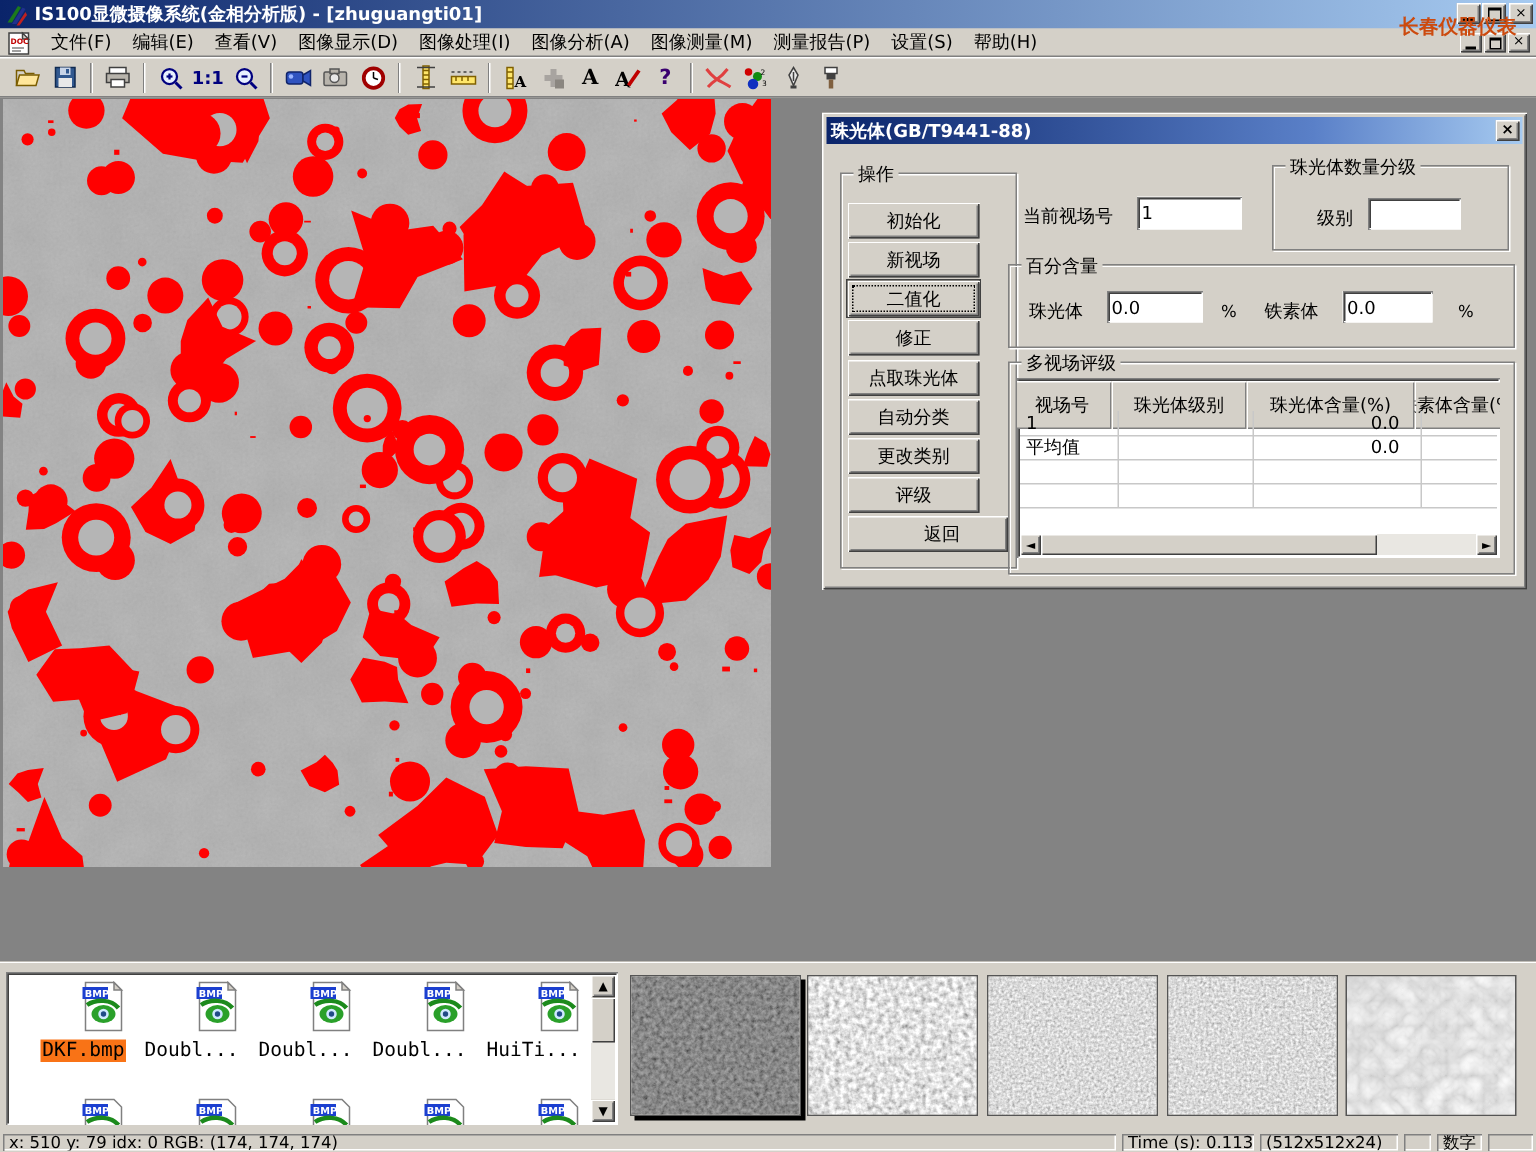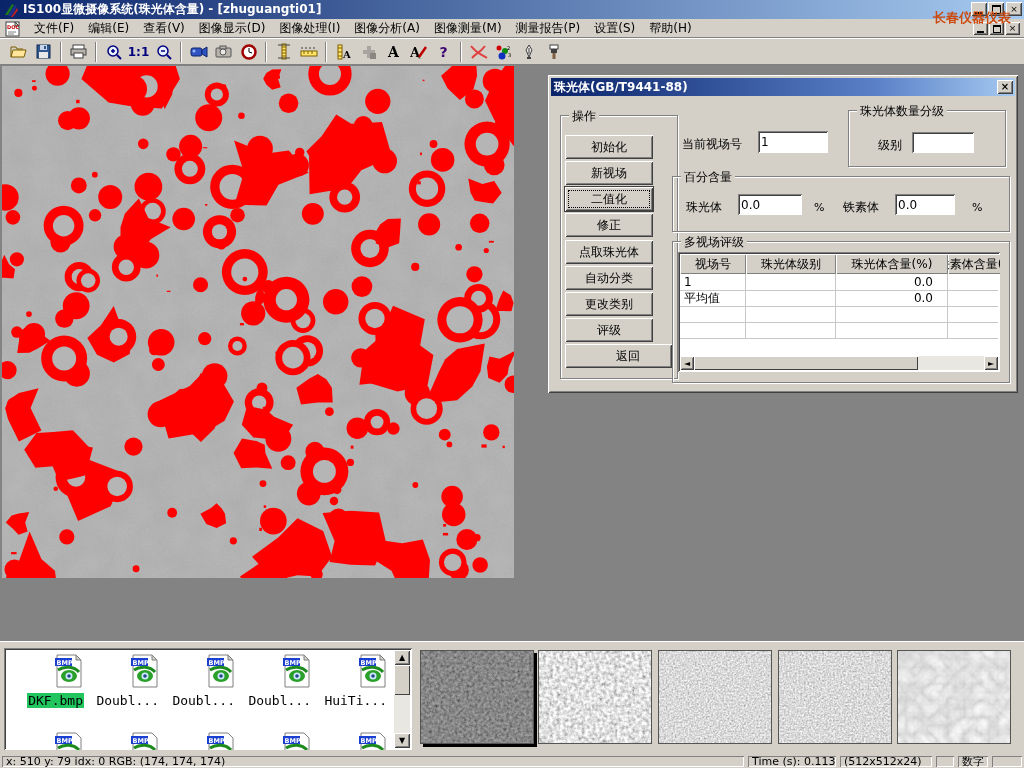--- a/index.html
+++ b/index.html
@@ -46,37 +46,37 @@
   .glegend{position:absolute;top:-8px;left:8px;background:#d4d0c8;padding:0 3px;font-size:12px;white-space:nowrap;}
   .dbtn{position:absolute;left:17px;width:88px;height:24px;font-size:12px;}
   .dbtn.defbtn{box-shadow: 0 0 0 1px #404040, inset 1px 1px 0 #ffffff, inset -1px -1px 0 #404040, inset 2px 2px 0 #d4d0c8, inset -2px -2px 0 #808080;}
   .dbtn.defbtn::after{content:"";position:absolute;inset:3px;border:1px dotted #000;}
   .field{position:absolute;background:#fff;border:none;font-size:12px;font-family:"DejaVu Sans",sans-serif;
     box-shadow: inset 1px 1px 0 #808080, inset -1px -1px 0 #ffffff, inset 2px 2px 0 #404040;padding:2px 3px;box-sizing:border-box;}
   .dlabel{position:absolute;font-size:12px;white-space:nowrap;}
   
   #vtable{position:absolute;left:130px;top:177px;width:322px;height:120px;background:#fff;
     box-shadow: inset 1px 1px 0 #808080, inset -1px -1px 0 #ffffff, inset 2px 2px 0 #404040;overflow:hidden;}
-  .thead{position:absolute;left:2px;top:2px;right:2px;height:20px;display:flex;}
+  .thead{position:absolute;left:2px;top:2px;right:2px;height:32px;display:flex;justify-content:center;}
   .th{background:#d4d0c8;box-shadow: inset 1px 1px 0 #ffffff, inset -1px -1px 0 #808080;
     font-size:12px;display:flex;align-items:center;justify-content:center;box-sizing:border-box;overflow:hidden;white-space:nowrap;flex:none;}
   .trow{position:absolute;left:2px;right:2px;height:16px;display:flex;border-bottom:1px solid #c8c8c8;}
   .td{font-size:12px;box-sizing:border-box;border-right:1px solid #c8c8c8;overflow:hidden;white-space:nowrap;padding:0 4px;flex:none;line-height:16px;}
   .td.num{text-align:right;padding-right:14px;}
   .hscroll{position:absolute;left:2px;right:2px;bottom:2px;height:14px;background:#e9e7e2;display:flex;}
   .sbtn{width:14px;height:14px;font-size:8px;line-height:13px;text-align:center;flex:none;}
   .hthumb{height:14px;flex:none;background:#d4d0c8;box-shadow: inset 1px 1px 0 #ffffff, inset -1px -1px 0 #404040;}
   
   #bottom{position:absolute;left:0;top:641px;width:1024px;height:114px;background:#d4d0c8;
     box-shadow: inset 0 1px 0 #ffffff;}
   #filebox{position:absolute;left:4px;top:7px;width:408px;height:102px;background:#fff;
     box-shadow: inset 1px 1px 0 #808080, inset -1px -1px 0 #ffffff, inset 2px 2px 0 #404040;overflow:hidden;}
   .fitem{position:absolute;width:72px;text-align:right;}
   .fname{font-family:"DejaVu Sans Mono","Liberation Mono",monospace;font-size:13px;margin-top:2px;display:inline-block;padding:0 1px;white-space:nowrap;}
-  .fname.sel{background:#22c55e;}
+  .fname.sel{background:#f97316;}
   #fscroll{position:absolute;right:2px;top:2px;width:16px;height:98px;background:#e9e7e2;}
   #fscroll .sbtn{width:16px;height:15px;line-height:14px;}
   #fthumbv{position:absolute;left:0;top:15px;width:16px;height:30px;background:#d4d0c8;box-shadow: inset 1px 1px 0 #ffffff, inset -1px -1px 0 #404040;}
   .thumb{position:absolute;top:9px;width:112px;height:92px;border:1px solid #555;}
   .thumb svg{display:block;}
   
   #statusbar{position:absolute;left:0;top:755px;width:1024px;height:13px;background:#d4d0c8;font-size:11px;}
   .spanel{position:absolute;top:1px;height:11px;box-shadow: inset 1px 1px 0 #808080, inset -1px -1px 0 #ffffff;
     display:flex;align-items:center;padding:0 4px;box-sizing:border-box;white-space:nowrap;overflow:hidden;}
 </style>
@@ -84,21 +84,21 @@
 <body>
 
 <div id="screen">
 
   <div id="titlebar">
     <svg width="16" height="16" style="margin-left:3px">
       <path d="M2 13 L9 2 L11 3 L5 13 Z" fill="#1c7a1c"></path>
       <path d="M5 14 L12 3 L14 4 L8 14 Z" fill="#20318f"></path>
       <path d="M8 15 L14 6 L15 8 L10 15 Z" fill="#c02020"></path>
     </svg>
-    <span class="ttext">IS100显微摄像系统(珠光体含量) - [zhuguangti01]</span>
+    <span class="ttext">IS100显微摄像系统(金相分析版) - [zhuguangti01]</span>
     <div id="title-btns">
       <div class="winbtn btn3d">
           <div class="minbar"></div>
         </div>
       <div class="winbtn btn3d">
           <div class="restsq"></div>
         </div>
       <div class="winbtn btn3d" style="margin-left:1px;">×</div>
     </div>
   </div>

